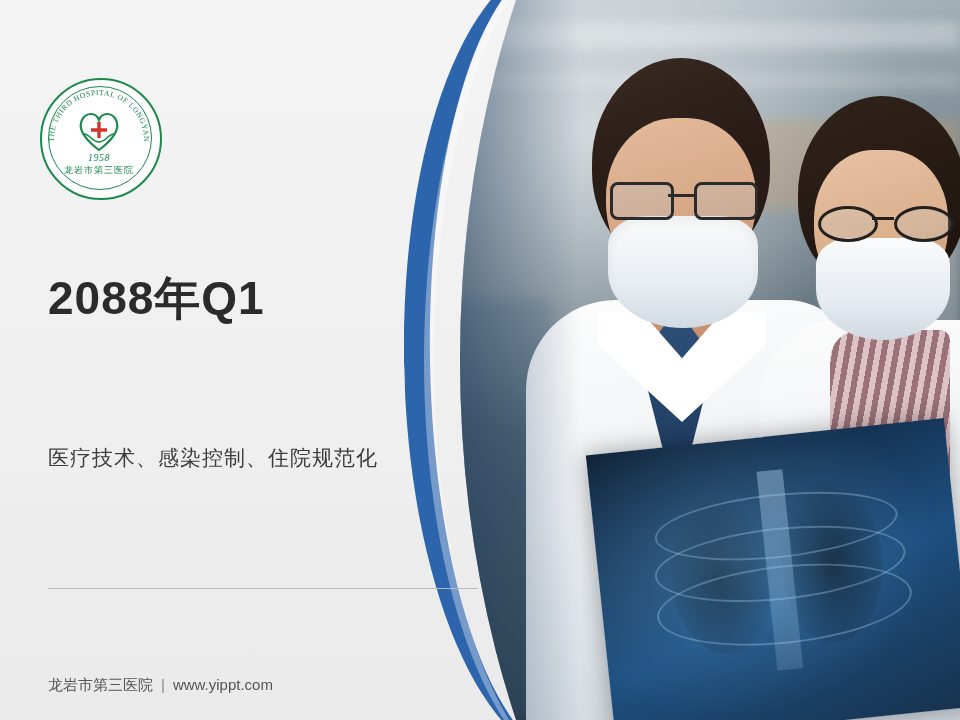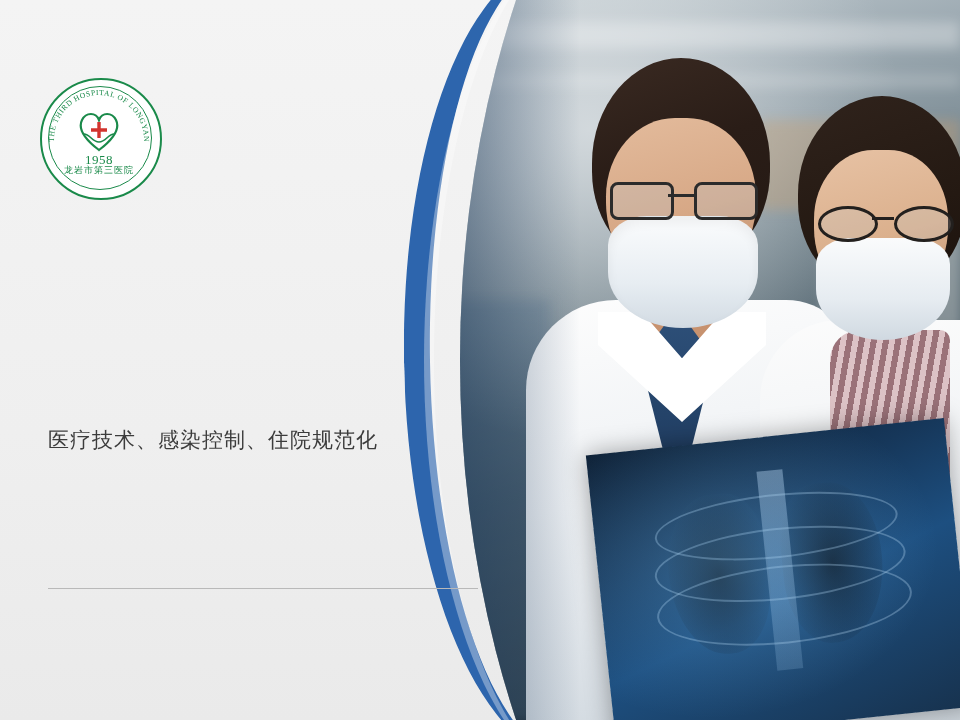--- a/index.html
+++ b/index.html
@@ -277,23 +277,24 @@
     position: absolute;
     left: 36px; top: 30px;
     width: 46px; height: 44px;
   }
   .logo-year {
     position: absolute;
     left: 0; top: 74px;
     width: 118px;
     text-align: center;
     font-family: "Liberation Serif", serif;
-    font-size: 13px;
+    font-size: 10px;
     color: #1a8a4a;
     letter-spacing: 0.5px;
+    font-style: italic;
   }
   .logo-cn {
     position: absolute;
     left: 0; top: 86px;
     width: 118px;
     text-align: center;
     font-size: 9px;
     color: #1a8a4a;
     letter-spacing: 1px;
   }
@@ -312,21 +313,21 @@
     position: absolute;
     left: 48px; top: 338px;
     font-size: 46px;
     font-weight: bold;
     color: #2b2b2b;
     letter-spacing: 1px;
     white-space: nowrap;
   }
   .subtitle {
     position: absolute;
-    left: 48px; top: 426px;
+    left: 48px; top: 444px;
     font-size: 21px;
     color: #3c3c3c;
     letter-spacing: 1px;
     white-space: nowrap;
   }
   .divider {
     position: absolute;
     left: 48px; top: 588px;
     width: 430px; height: 1px;
     background: #b9b9b9;
@@ -423,19 +424,23 @@
     </svg>
     <svg class="logo-heart" viewBox="0 0 46 44">
       <path d="M23 42 C 6 29, 2 20, 6 12 C 10 4, 20 4, 23 12 C 26 4, 36 4, 40 12 C 44 20, 40 29, 23 42 Z" fill="none" stroke="#1a8a4a" stroke-width="2.2"></path>
       <path d="M23 14 L 23 30 M 15 22 L 31 22" stroke="#d2342e" stroke-width="3.4" stroke-linecap="butt"></path>
       <path d="M8 26 C 14 26, 16 34, 23 34 C 30 34, 32 26, 38 26" fill="none" stroke="#1a8a4a" stroke-width="1.6"></path>
     </svg>
     <div class="logo-year">1958</div>
     <div class="logo-cn">龙岩市第三医院</div>
   </div>
 
+  <div class="title-1">2088年Q1</div>
   <div class="subtitle">医疗技术、感染控制、住院规范化</div>
 
   <div class="divider"></div>
 
 
+  <div class="footer">
+    <span>龙岩市第三医院</span><span class="bar">|</span><span>www.yippt.com</span>
+  </div>
 
 </div>
 
 </body></html>

